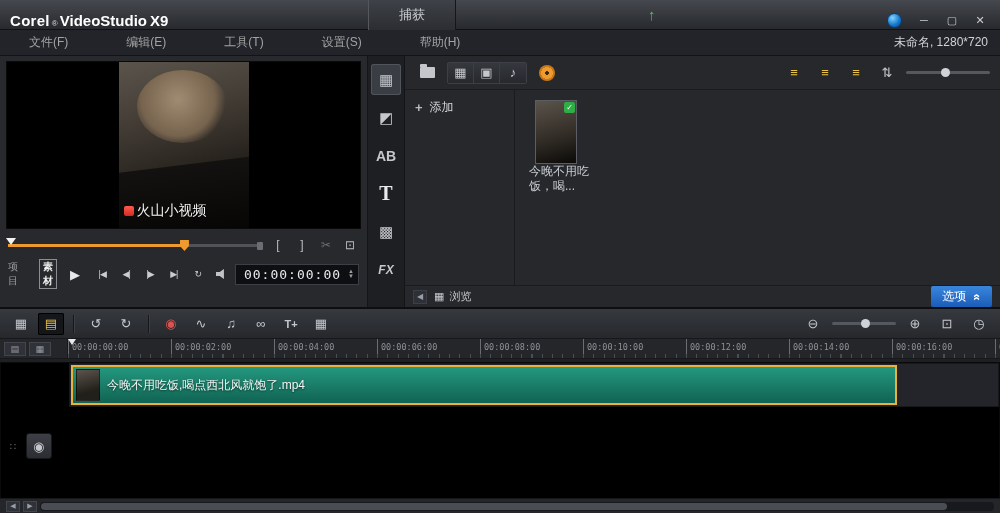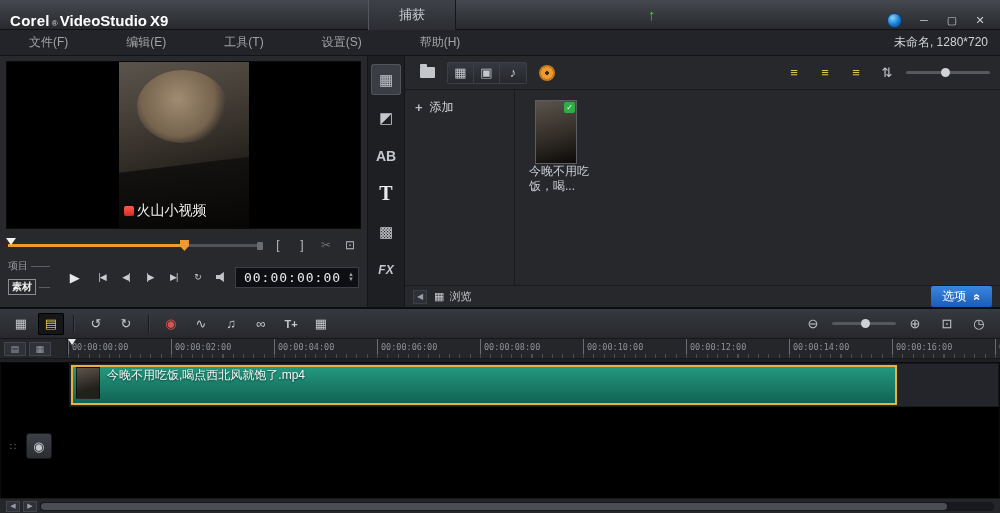--- a/index.html
+++ b/index.html
@@ -43,21 +43,21 @@
   .scrubber{flex:1;position:relative;height:14px}
   .scrub-track{position:absolute;left:0;right:0;top:6px;height:3px;background:#505358;border-radius:2px}
   .scrub-range{position:absolute;left:0;width:69%;top:6px;height:3px;background:#ef9a2e}
   .playhead{position:absolute;left:-2px;top:0;width:0;height:0;border:5px solid transparent;border-top:7px solid #f2f2f2}
   .scrub-end{position:absolute;left:calc(69% - 4px);top:2px;width:9px;height:11px;background:#ef9a2e;clip-path:polygon(0 0,100% 0,100% 55%,50% 100%,0 55%)}
   .trim-right{position:absolute;right:0;top:4px;width:6px;height:8px;background:#6a6d73;border-radius:1px}
   .mark-btn{width:18px;height:16px;color:#b9bcc2;font-size:12px;display:flex;align-items:center;justify-content:center}
   .dim{color:#70737a}
 
   .transport-row{display:flex;align-items:center;margin-top:6px;gap:3px;padding:0 2px}
-  .mode-block{display:flex;flex-direction:column;gap:6px;margin-right:8px;width:42px}
+  .mode-block{display:flex;flex-direction:row;gap:18px;margin-right:8px;width:42px}
   .mode-row{display:flex;align-items:center;gap:3px;font-size:10px;color:#9a9da3}
   .mode-row .dash{flex:1;height:1px;background:#5a5d63}
   .mode-clip{font-size:10px;color:#f0f0f0;border:1px solid #8a8d93;padding:0 3px;font-weight:bold}
   .p-btn{height:20px;display:flex;align-items:center;justify-content:center;color:#c9ccd1}
   .play-btn{width:28px;font-size:13px;color:#e6e8ea}
   .nav-btn{width:21px;font-size:9px;letter-spacing:-1px}
   .speaker-icon{width:12px;height:10px;background:#c0c3c8;clip-path:polygon(0 30%,35% 30%,70% 0,70% 100%,35% 70%,0 70%)}
   .tc-box{margin-left:auto;display:flex;align-items:center;background:#0e0f12;border:1px solid #3c3f45;padding:2px 4px 2px 8px;gap:7px}
   .tc-text{font-family:"DejaVu Sans Mono",monospace;font-size:13px;color:#e8eaec;letter-spacing:1px}
   .tc-spin{display:flex;flex-direction:column;font-size:6px;color:#9a9da3;line-height:5px}
@@ -120,21 +120,21 @@
   .ruler-playhead{position:absolute;left:0;top:0;width:0;height:0;border:4px solid transparent;border-top:6px solid #e8e8e8;z-index:3}
 
   .tl-tracks{flex:1;background:#1e2024;padding-top:3px;overflow:hidden}
   .track{display:flex;margin-bottom:4px}
   .track-head{width:68px;display:flex;align-items:center;gap:4px;padding-left:3px;flex:none}
   .th-mini{width:18px;display:flex;align-items:center;justify-content:center;color:#6a6d73;font-size:10px}
   .th-icon{width:26px;height:26px;border-radius:3px;background:linear-gradient(#3c3f45,#2b2d32);display:flex;align-items:center;justify-content:center;color:#c4c7cc;font-size:13px;border:1px solid #17181b}
   .track-body{flex:1;background:#23252a;border:1px solid #17181b;position:relative}
   .track.video .track-body{height:44px}
 
-  .clip{position:absolute;left:1px;top:1px;bottom:1px;width:826px;background:linear-gradient(#23997f,#116353);border:2px solid #e8b23c;display:flex;gap:7px;padding:0 3px;overflow:hidden}
+  .clip{position:absolute;left:1px;top:1px;bottom:1px;width:826px;background:linear-gradient(#23997f,#116353);border:2px solid #e8b23c;display:flex;align-items:center;gap:7px;padding:0 3px;overflow:hidden}
   .clip-thumb{width:24px;height:32px;background:linear-gradient(165deg,#5b544b,#22201b 70%);border:1px solid rgba(0,0,0,.5);flex:none}
   .clip-name{font-size:12px;color:#f2f7f5;text-shadow:0 1px 2px rgba(0,0,0,.6);white-space:nowrap}
 
   .tl-scroll{height:15px;display:flex;align-items:center;gap:3px;padding:0 6px;background:#24262a;border-top:1px solid #17181b}
   .s-arrow{width:14px;height:11px;font-size:7px;color:#9a9da3;background:#2f3238;border:1px solid #42454b;display:flex;align-items:center;justify-content:center}
   .s-track{flex:1;height:9px;background:#17191c;border-radius:4px;position:relative}
   .s-thumb{position:absolute;left:1px;top:1px;bottom:1px;width:95%;background:#4a4d53;border-radius:4px}
 </style>
 </head>
 <body>

